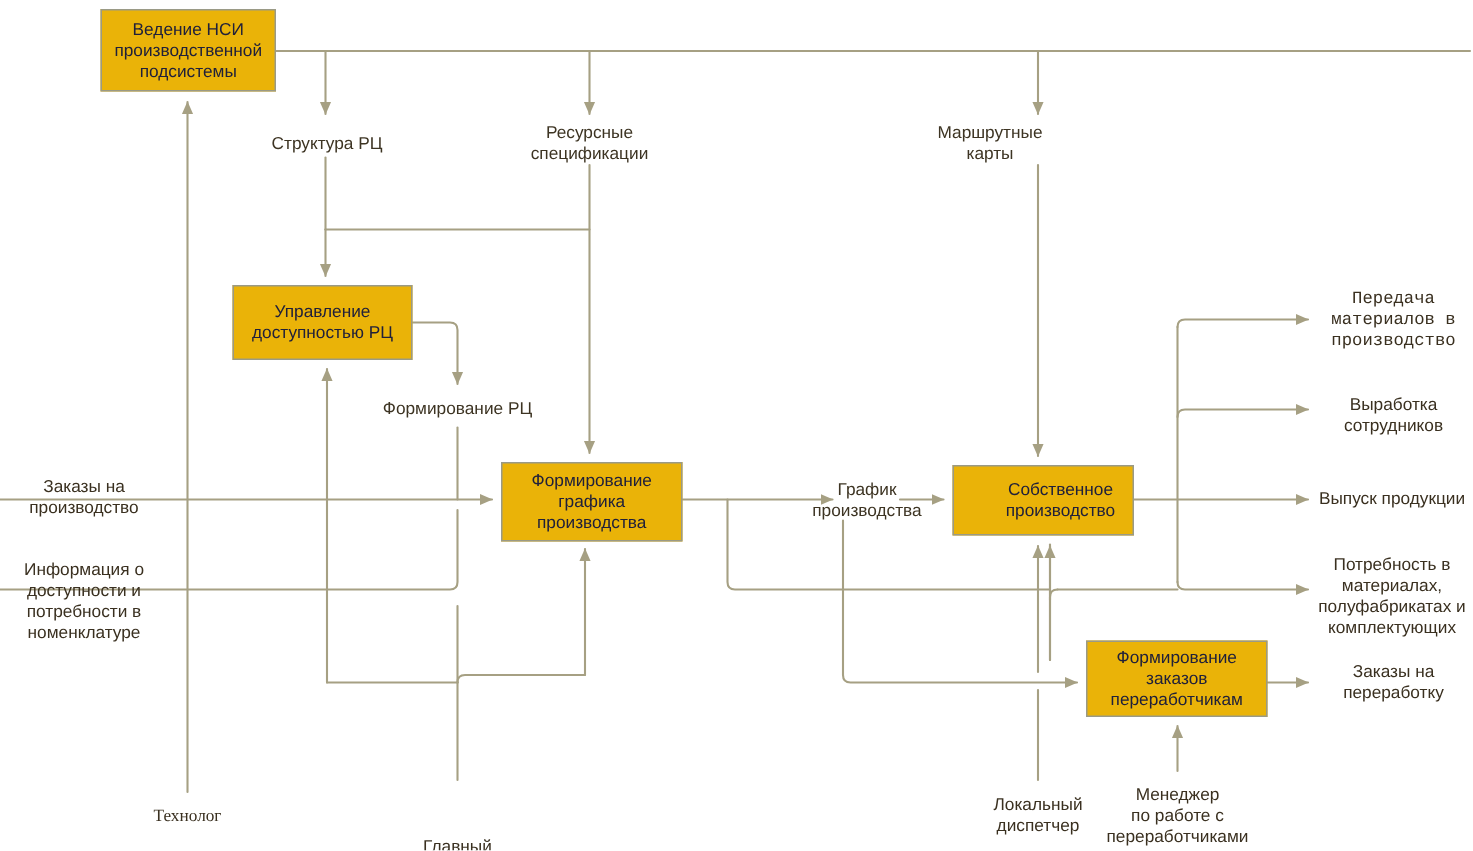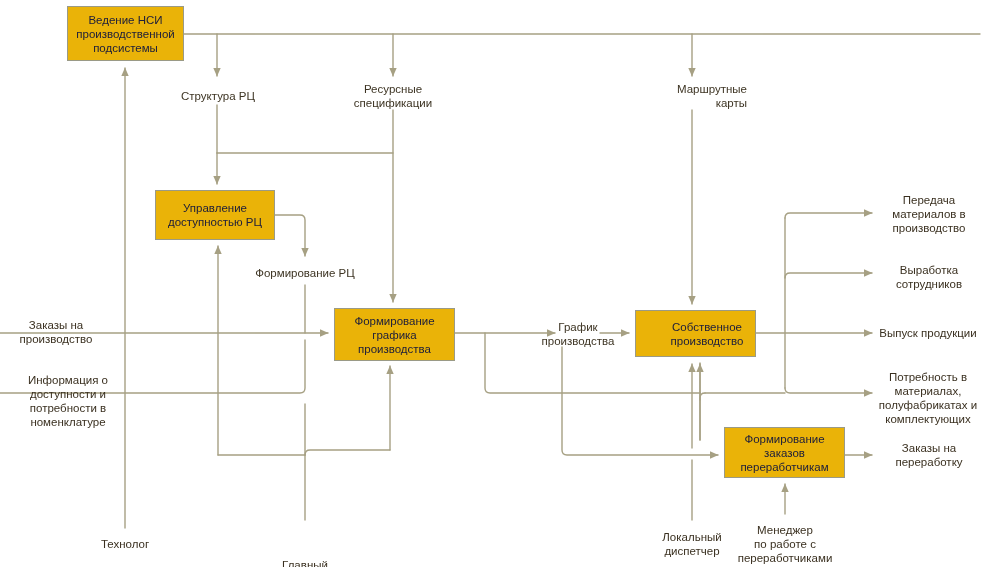--- a/index.html
+++ b/index.html
@@ -123,47 +123,47 @@
   <div class="proc" style="left:635px;top:310px;width:121px;height:47px;padding-left:27px;">Собственное
 производство</div>
 
   <div class="proc" style="left:724px;top:427px;width:121px;height:51px;">Формирование
 заказов
 переработчикам</div>
 
   <div class="lbl flow" style="left:163px;top:89px;width:110px;">Структура РЦ</div>
   <div class="lbl flow" style="left:338px;top:82px;width:110px;">Ресурсные
 спецификации</div>
-  <div class="lbl flow" style="left:637px;top:82px;width:110px;text-align:right;">Маршрутные
+  <div class="lbl flow" style="left:605px;top:82px;width:110px;">Маршрутные
 карты</div>
   <div class="lbl flow" style="left:250px;top:266px;width:110px;">Формирование РЦ</div>
   <div class="lbl flow" style="left:523px;top:320px;width:110px;">График
 производства</div>
 
   <div class="lbl left" style="left:0px;top:318px;width:112px;">Заказы на
 производство</div>
-  <div class="lbl left" style="left:0px;top:373px;width:112px;margin-left:12px;">Информация о
+  <div class="lbl left" style="left:0px;top:373px;width:112px;">Информация о
 доступности и
 потребности в
 номенклатуре</div>
 
-  <div class="lbl" style="left:876px;top:193px;width:106px;">Передача
+  <div class="lbl" style="left:876px;top:193px;width:106px;font-family:Liberation Mono, monospace;">Передача
 материалов в
 производство</div>
   <div class="lbl" style="left:876px;top:263px;width:106px;">Выработка
 сотрудников</div>
   <div class="lbl" style="left:874px;top:326px;width:108px;">Выпуск продукции</div>
   <div class="lbl" style="left:874px;top:370px;width:108px;">Потребность в
 материалах,
 полуфабрикатах и
 комплектующих</div>
   <div class="lbl" style="left:876px;top:441px;width:106px;">Заказы на
 переработку</div>
 
-  <div class="lbl" style="left:70px;top:537px;width:110px;">Технолог</div>
+  <div class="lbl" style="left:70px;top:537px;width:110px;font-family:Liberation Serif, serif;">Технолог</div>
   <div class="lbl" style="left:250px;top:558px;width:110px;text-align:center;">Главный
 диспетчер</div>
   <div class="lbl" style="left:637px;top:530px;width:110px;">Локальный
 диспетчер</div>
   <div class="lbl" style="left:724px;top:523px;width:122px;">Менеджер
 по работе с
 переработчиками</div>
 
 </div>
 

